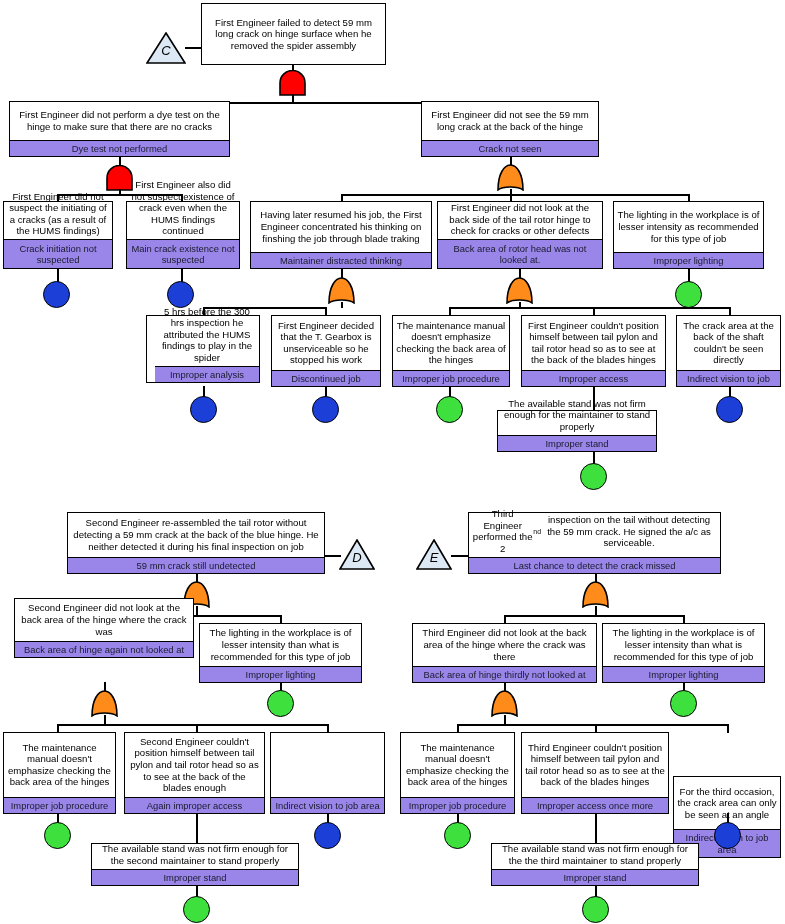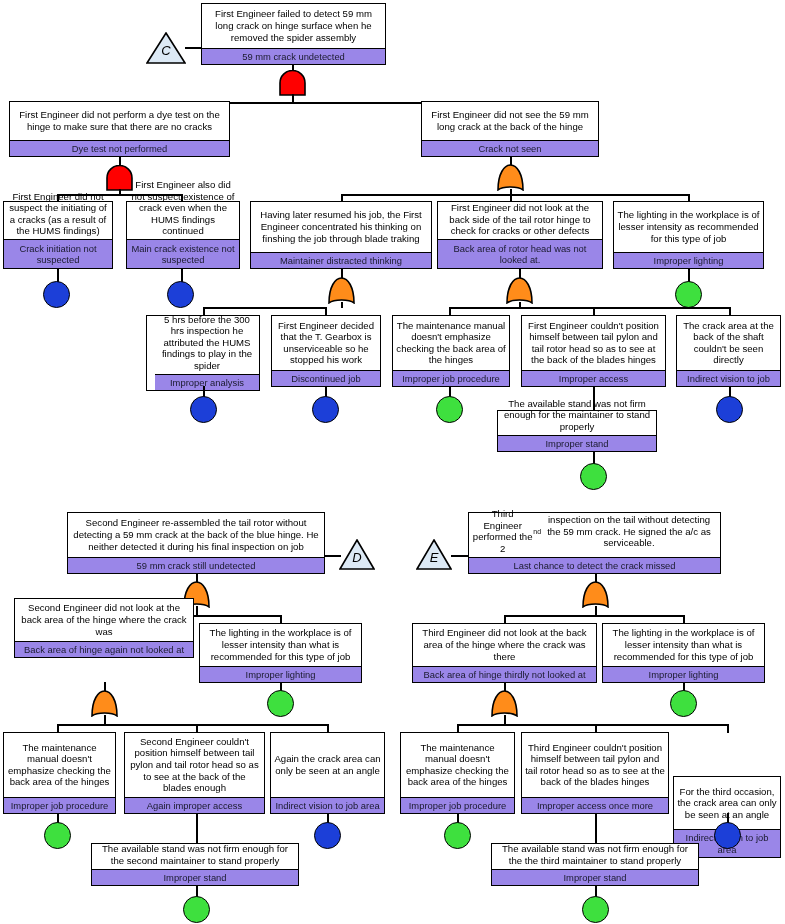--- a/index.html
+++ b/index.html
@@ -109,21 +109,20 @@
   <div class="transfer" style="left:146px; top:32px; width:40px; height:32px;">
     <svg width="40" height="32" viewBox="0 0 40 32">
         <polygon points="20,1 39,31 1,31" fill="#dce9f5" stroke="#000" stroke-width="1.6"></polygon>
       </svg>
     <div class="tletter">C</div>
   </div>
   <div class="line hline" style="left:185px; top:47px; width:18px;"></div>
 
   <div class="node" style="left:201px; top:3px; width:185px; height:62px;">
     <div class="node-desc">First Engineer failed to detect 59 mm long crack on hinge surface when he removed the spider assembly</div>
-    <div class="node-label">59 mm crack undetected</div>
   </div>
 
   <div class="line vline" style="left:292px; top:65px; height:8px;"></div>
   <div class="gate" style="left:277px; top:70px; width:31px; height:26px;">
     <svg width="31" height="26" viewBox="0 0 31 26">
         <path d="M3,25 L3,13 A12.5,12.5 0 0,1 28,13 L28,25 Z" fill="#ff0000" stroke="#000" stroke-width="1.6"></path>
       </svg>
   </div>
   <div class="line vline" style="left:292px; top:94px; height:9px;"></div>
   <div class="line hline" style="left:119px; top:102px; width:392px;"></div>
@@ -210,21 +209,21 @@
     <svg width="29" height="27" viewBox="0 0 29 27">
         <path d="M2,26 C2,10 8,1 14.5,1 C21,1 27,10 27,26 C22,22 7,22 2,26 Z" fill="#ff8c1a" stroke="#000" stroke-width="1.6"></path>
       </svg>
   </div>
   <div class="line vline" style="left:519px; top:302px; height:6px;"></div>
   <div class="line hline" style="left:449px; top:307px; width:281px;"></div>
   <div class="line vline" style="left:449px; top:307px; height:9px;"></div>
   <div class="line vline" style="left:593px; top:307px; height:9px;"></div>
   <div class="line vline" style="left:729px; top:307px; height:9px;"></div>
 
-  <div class="node" style="left:146px; top:315px; width:114px; height:76px;padding-left:8px;">
+  <div class="node" style="left:146px; top:315px; width:114px; height:68px;padding-left:8px;">
     <div class="node-desc">5 hrs before the 300 hrs inspection he attributed the HUMS findings to play in the spider</div>
     <div class="node-label">Improper analysis</div>
   </div>
   <div class="line vline" style="left:203px; top:386px; height:12px;"></div>
   <div class="circle blue" style="left:190px; top:396px; width:27px; height:27px;"></div>
 
   <div class="node" style="left:271px; top:315px; width:110px; height:72px;">
     <div class="node-desc">First Engineer decided that the T. Gearbox is unserviceable so he stopped his work</div>
     <div class="node-label">Discontinued job</div>
   </div>
@@ -311,21 +310,20 @@
   </div>
   <div class="line vline" style="left:57px; top:813px; height:11px;"></div>
   <div class="circle green" style="left:44px; top:822px; width:27px; height:27px;"></div>
 
   <div class="node" style="left:124px; top:732px; width:141px; height:82px;">
     <div class="node-desc">Second Engineer couldn't position himself between tail pylon and tail rotor head so as to see at the back of the blades enough</div>
     <div class="node-label">Again improper access</div>
   </div>
 
   <div class="node" style="left:270px; top:732px; width:115px; height:82px;">
-    <div class="node-desc">Again the crack area can only be seen at an angle</div>
     <div class="node-label">Indirect vision to job area</div>
   </div>
   <div class="line vline" style="left:327px; top:813px; height:11px;"></div>
   <div class="circle blue" style="left:314px; top:822px; width:27px; height:27px;"></div>
 
   <div class="line vline" style="left:196px; top:813px; height:32px;"></div>
   <div class="node" style="left:91px; top:843px; width:208px; height:43px;">
     <div class="node-desc">The available stand was not firm enough for the second maintainer to stand properly</div>
     <div class="node-label">Improper stand</div>
   </div>

